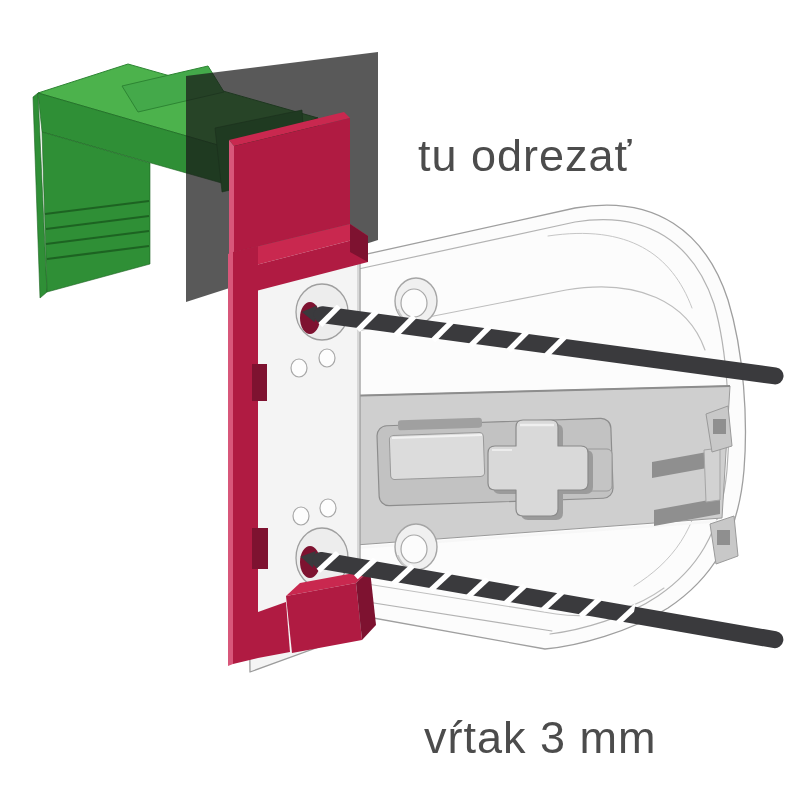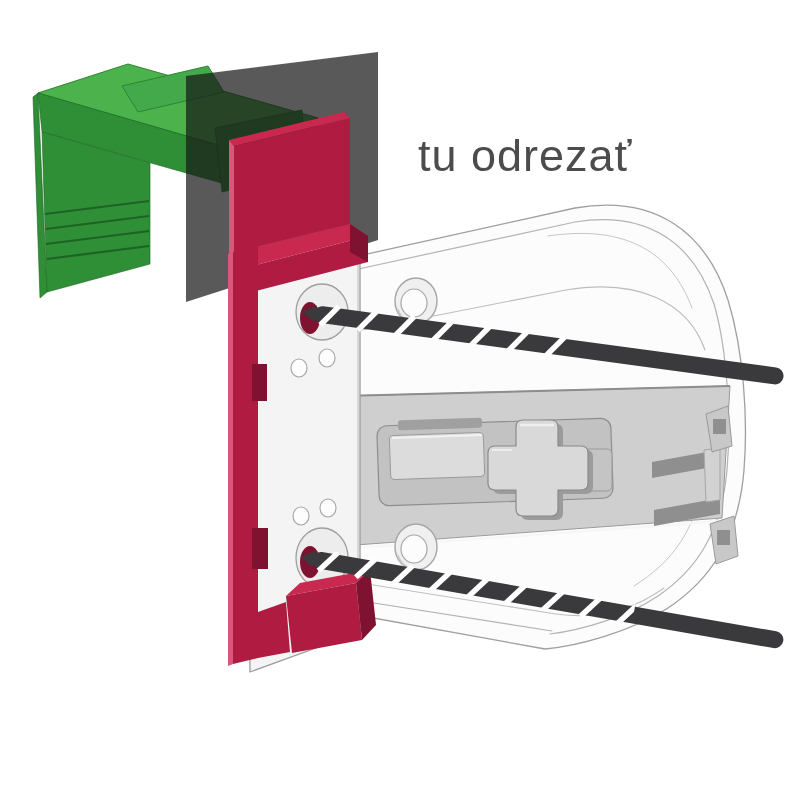--- a/index.html
+++ b/index.html
@@ -158,13 +158,14 @@
       <line x1="172" y1="19" x2="188" y2="-2"></line>
           <line x1="210" y1="19" x2="226" y2="-2"></line>
       <line x1="248" y1="19" x2="264" y2="-2"></line>
           <line x1="286" y1="19" x2="302" y2="-2"></line>
       <line x1="324" y1="19" x2="340" y2="-2"></line>
     </g>
   </g>
 </svg>
 
 <div class="label" style="left:418px;top:130px;">tu odrezať</div>
+<div class="label" style="left:424px;top:712px;">vŕtak 3 mm</div>
 </div>
 
 </body></html>

